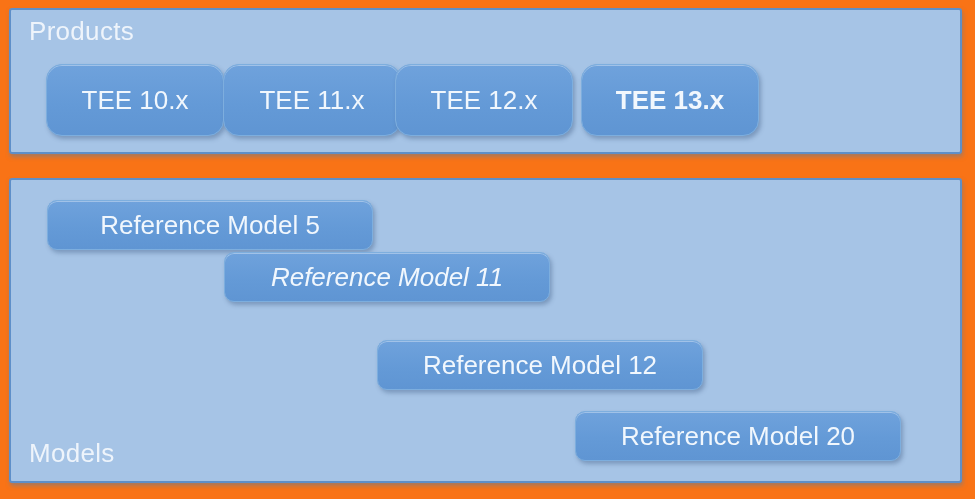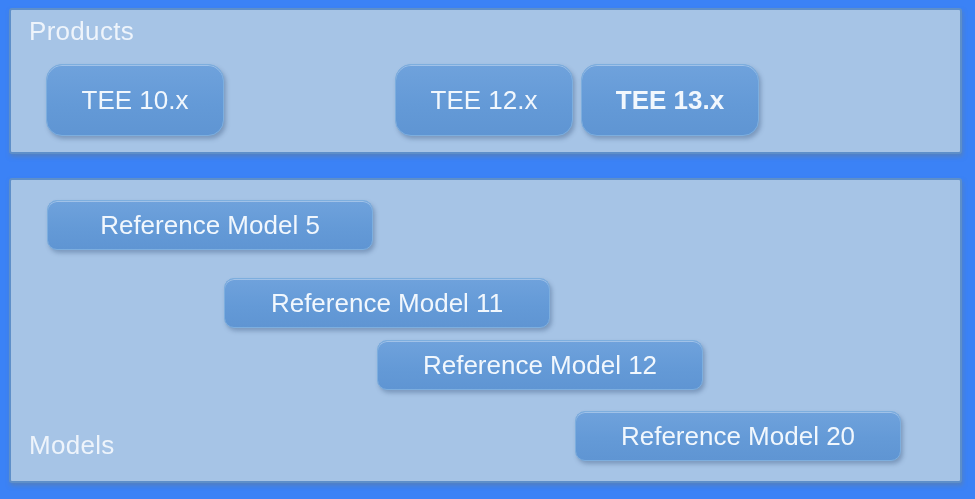--- a/index.html
+++ b/index.html
@@ -5,21 +5,21 @@
   html, body {
     margin: 0;
     padding: 0;
     background: #ffffff;
     font-family: "Liberation Sans", sans-serif;
   }
   .canvas {
     position: relative;
     width: 975px;
     height: 499px;
-    background: #3b82f6;
+    background: #f97316;
     overflow: hidden;
   }
   .panel {
     position: absolute;
     left: 9px;
     width: 949px;
     background: #a6c4e6;
     border: 2px solid #5e8fc9;
     border-radius: 3px;
     box-shadow: 1px 3px 4px rgba(100, 125, 155, 0.55);
@@ -33,21 +33,21 @@
     height: 301px;
   }
   .panel-label {
     position: absolute;
     left: 18px;
     font-size: 26px;
     color: #eef4fb;
     letter-spacing: 0.3px;
   }
   .panel-label.top { top: 6px; }
-  .panel-label.bottom { bottom: 20px; margin-top: 31px; }
+  .panel-label.bottom { bottom: 12px; margin-top: 31px; }
   .node {
     position: absolute;
     display: flex;
     align-items: center;
     justify-content: center;
     background: linear-gradient(180deg, #6fa2dc 0%, #649ad7 55%, #5f95d3 100%);
     background-color: #659bd6;
     border: 1px solid #7daede;
     color: #f1f7fd;
     font-size: 26px;
@@ -65,33 +65,34 @@
   .tee-1 { left: 212px; }
   .tee-2 { left: 384px; }
   .tee-3 { left: 570px; font-weight: bold; }
   .tee-4 { left: 742px; }
   .model {
     width: 326px;
     height: 50px;
     border-radius: 10px;
   }
   .model-0 { left: 36px;  top: 20px; }
-  .model-1 { left: 213px; top: 98px; }
+  .model-1 { left: 213px; top: 72px; font-style: italic; }
   .model-2 { left: 366px; top: 160px; }
   .model-3 { left: 564px; top: 231px; }
 </style>
 </head>
 <body>
 
 <div class="canvas">
 
   <div class="panel panel-products">
     <div class="panel-label top">Products</div>
 
     <div class="node tee tee-0">TEE 10.x</div>
+    <div class="node tee tee-1">TEE 11.x</div>
     <div class="node tee tee-2">TEE 12.x</div>
     <div class="node tee tee-3">TEE 13.x</div>
   </div>
 
   <div class="panel panel-models">
     <div class="node model model-0">Reference Model 5</div>
     <div class="node model model-1">Reference Model 11</div>
     <div class="node model model-2">Reference Model 12</div>
     <div class="node model model-3">Reference Model 20</div>
 

